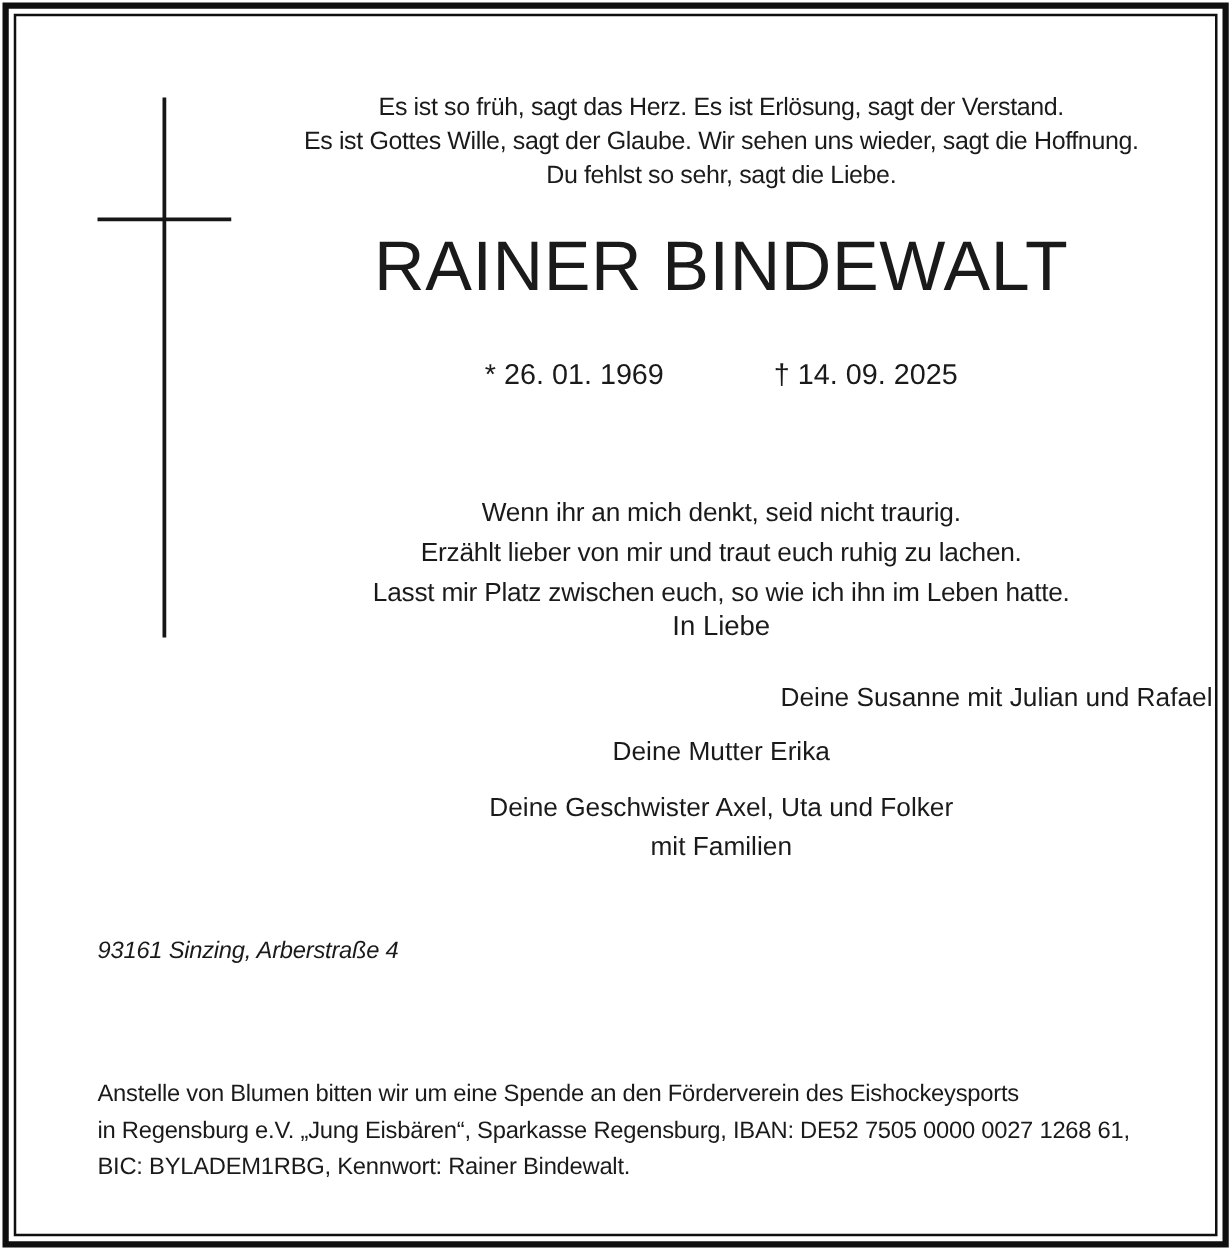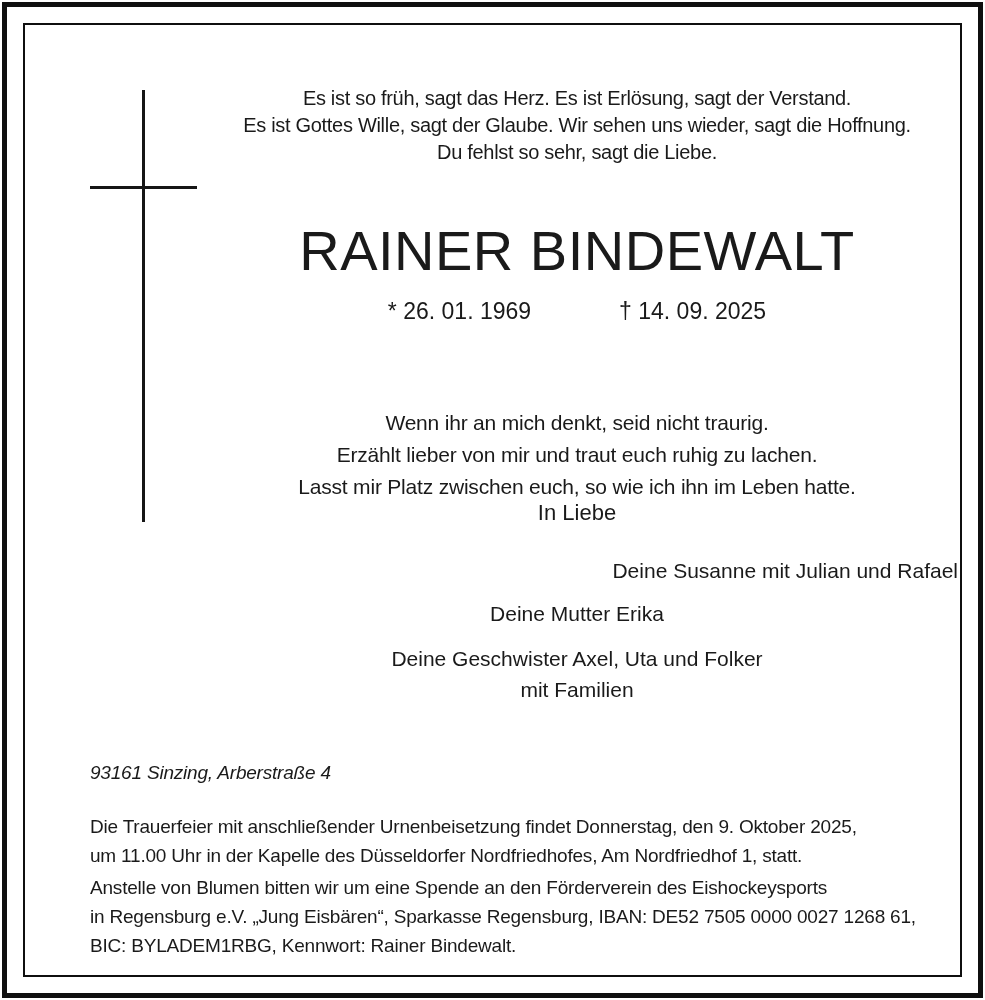--- a/index.html
+++ b/index.html
@@ -6,34 +6,34 @@
   body {
     width: 985px; height: 1000px;
     background: #ffffff;
     font-family: "Liberation Sans", sans-serif;
     color: #1a1a1a;
     overflow: hidden;
   }
   .page { width: 985px; height: 1000px; padding: 2px; box-sizing: border-box; }
   .frame-outer {
     width: 100%; height: 100%; box-sizing: border-box;
-    border: 5px solid #0f0f0f; padding: 16px;
+    border: 5px solid #0f0f0f; padding: 4px;
   }
   .frame-inner {
     width: 100%; height: 100%; box-sizing: border-box;
     border: 2px solid #0f0f0f;
     position: relative;
   }
   
   .cross-v { position: absolute; left: 117px; top: 65px; width: 3px; height: 432px; background: #161616; }
   .cross-h { position: absolute; left: 65px; top: 161px; width: 107px; height: 3px; background: #161616; }
   
   .center-col { position: absolute; left: 171px; right: 2px; text-align: center; }
   .epigraph  { top: 60px;  font-size: 20px; line-height: 27px; letter-spacing: -0.3px; }
-  .name      { top: 194px; font-size: 56px; line-height: 64px; letter-spacing: 0.5px; white-space: nowrap; }
+  .name      { top: 168px; font-size: 56px; line-height: 64px; letter-spacing: 0.5px; white-space: nowrap; }
   .dates     { top: 272px; font-size: 23px; line-height: 28px; display: flex; justify-content: center; gap: 88px; align-items: center; }
   .poem      { top: 342px; font-size: 21px; line-height: 32px; letter-spacing: -0.2px; margin-top: 40px; }
   .closing   { top: 474px; font-size: 22px; line-height: 28px; }
   .mourner-1 { top: 532px; font-size: 21px; line-height: 28px; text-align: right; }
   .mourner-2 { top: 575px; font-size: 21px; line-height: 28px; }
   .mourner-3 { top: 618px; font-size: 21px; line-height: 31px; }
   
   .left-col { position: absolute; left: 65px; right: 20px; text-align: left; font-size: 19px; line-height: 29px; letter-spacing: -0.2px; }
   .address  { top: 733px; font-style: italic; }
   .funeral  { top: 787px; }
@@ -74,24 +74,20 @@
 
       <div class="center-col mourner-1">Deine Susanne mit Julian und Rafael</div>
       <div class="center-col mourner-2">Deine Mutter Erika</div>
       <div class="center-col mourner-3">
         <div>Deine Geschwister Axel, Uta und Folker</div>
         <div>mit Familien</div>
       </div>
 
       <div class="left-col address">93161 Sinzing, Arberstraße 4</div>
 
-      <div class="left-col funeral">
-        <div>Die Trauerfeier mit anschließender Urnenbeisetzung findet Donnerstag, den 9. Oktober 2025,</div>
-        <div>um 11.00 Uhr in der Kapelle des Düsseldorfer Nordfriedhofes, Am Nordfriedhof 1, statt.</div>
-      </div>
 
       <div class="left-col donation">
         <div>Anstelle von Blumen bitten wir um eine Spende an den Förderverein des Eishockeysports</div>
         <div>in Regensburg e.V. „Jung Eisbären“, Sparkasse Regensburg, IBAN: DE52 7505 0000 0027 1268 61,</div>
         <div>BIC: BYLADEM1RBG, Kennwort: Rainer Bindewalt.</div>
       </div>
 
     </div>
   </div>
 </div>

